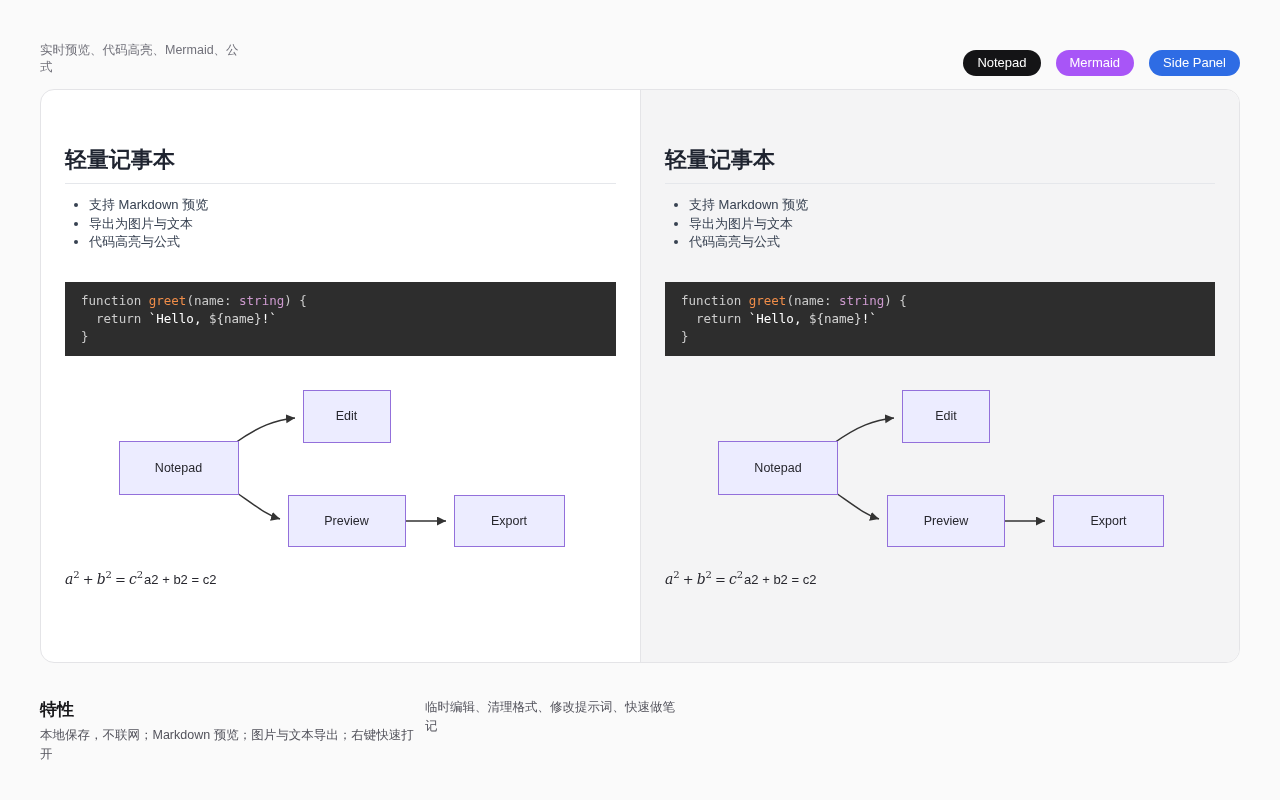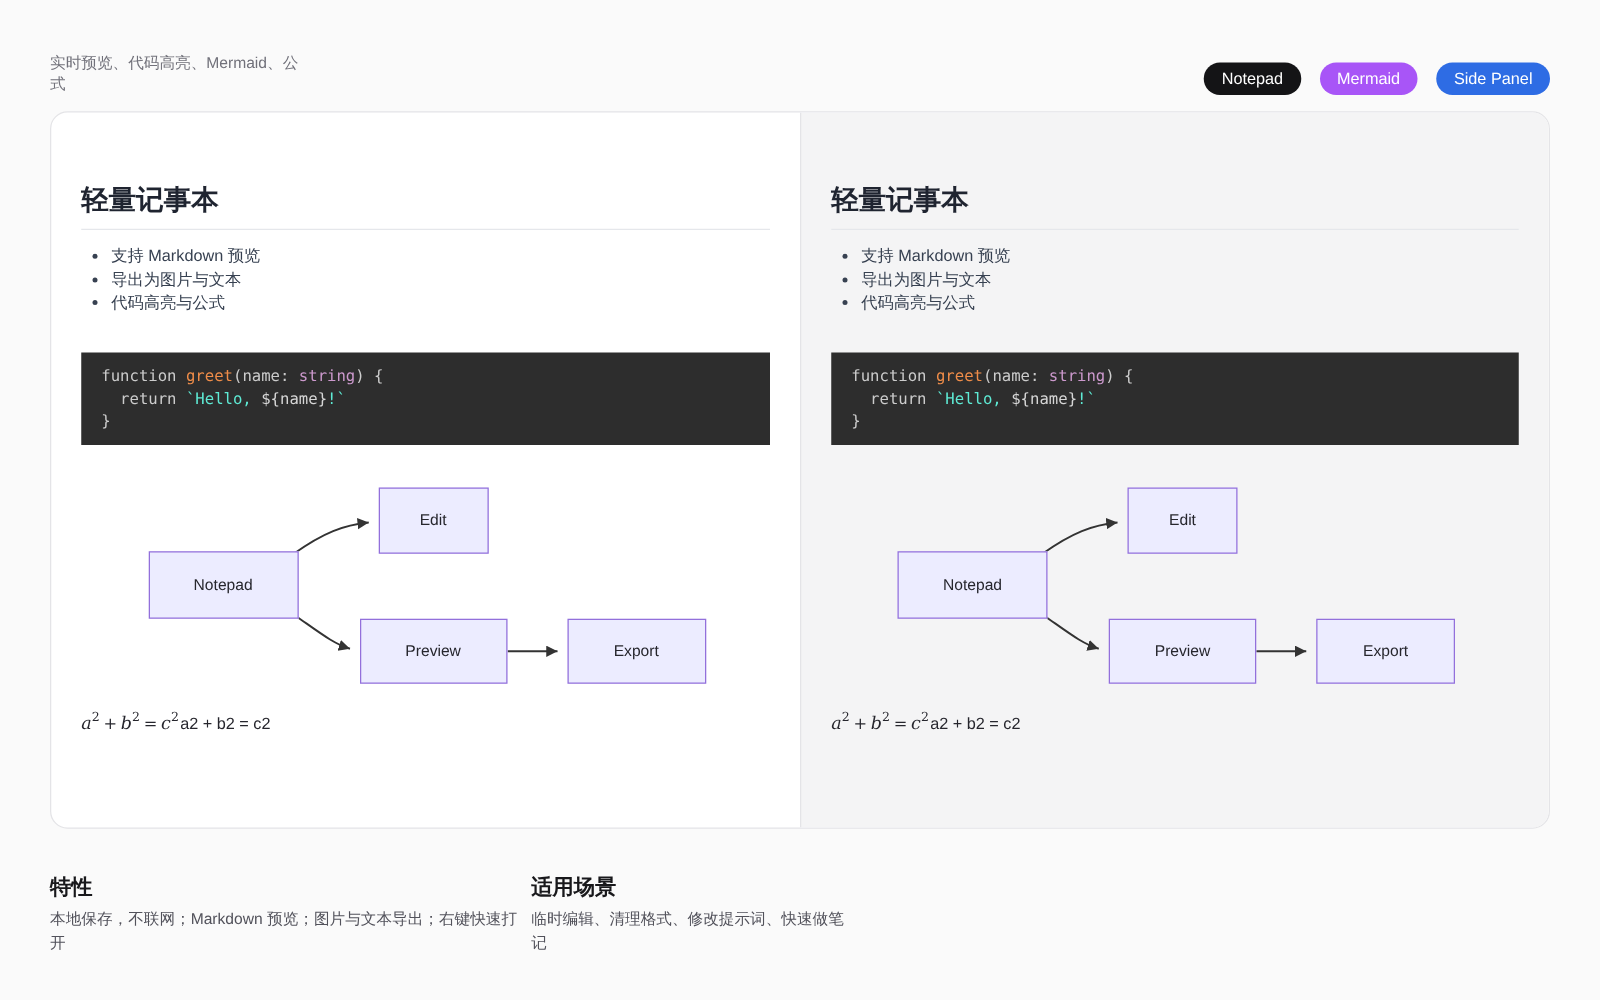--- a/index.html
+++ b/index.html
@@ -47,21 +47,21 @@
 
   .code-block {
     margin:30px 0 0 0; background:#2d2d2d; border-radius:0;
     padding:10px 16px; font-family:"DejaVu Sans Mono", monospace;
     font-size:12.5px; line-height:18px; white-space:pre; color:#cccccc;
     overflow:hidden;
   }
   .tok-plain   { color:#cccccc; }
   .tok-fn      { color:#f08d49; }
   .tok-builtin { color:#cc99cd; }
-  .tok-string  { color:#5eead4; }
+  .tok-string  { color:#ffffff; }
   .tok-interp  { color:#d6d6d6; }
 
   
   .diagram { position:relative; width:444px; height:175px; margin:23px auto 0 auto; }
   .diagram svg.edges { position:absolute; left:0; top:0; }
   .flow-node {
     position:absolute; background:#ececff; border:1px solid #9370db;
     display:flex; align-items:center; justify-content:center;
     font-size:12.5px; color:#26262d;
   }
@@ -164,16 +164,15 @@
     <div class="formula"><span class="mvar">a</span><sup class="msup">2</sup><span class="mop">+</span><span class="mvar">b</span><sup class="msup">2</sup><span class="mop">=</span><span class="mvar">c</span><sup class="msup">2</sup><span class="mplain">a2 + b2 = c2</span></div>
   </section>
 </div>
 
 <div class="footer">
   <div class="foot-col1">
     <div class="foot-title">特性</div>
     <div class="foot-text">本地保存，不联网；Markdown 预览；图片与文本导出；右键快速打开</div>
   </div>
   <div class="foot-col2">
-    <div class="foot-title">适用场景</div>
     <div class="foot-text">临时编辑、清理格式、修改提示词、快速做笔记</div>
   </div>
 </div>
 
 </body></html>

